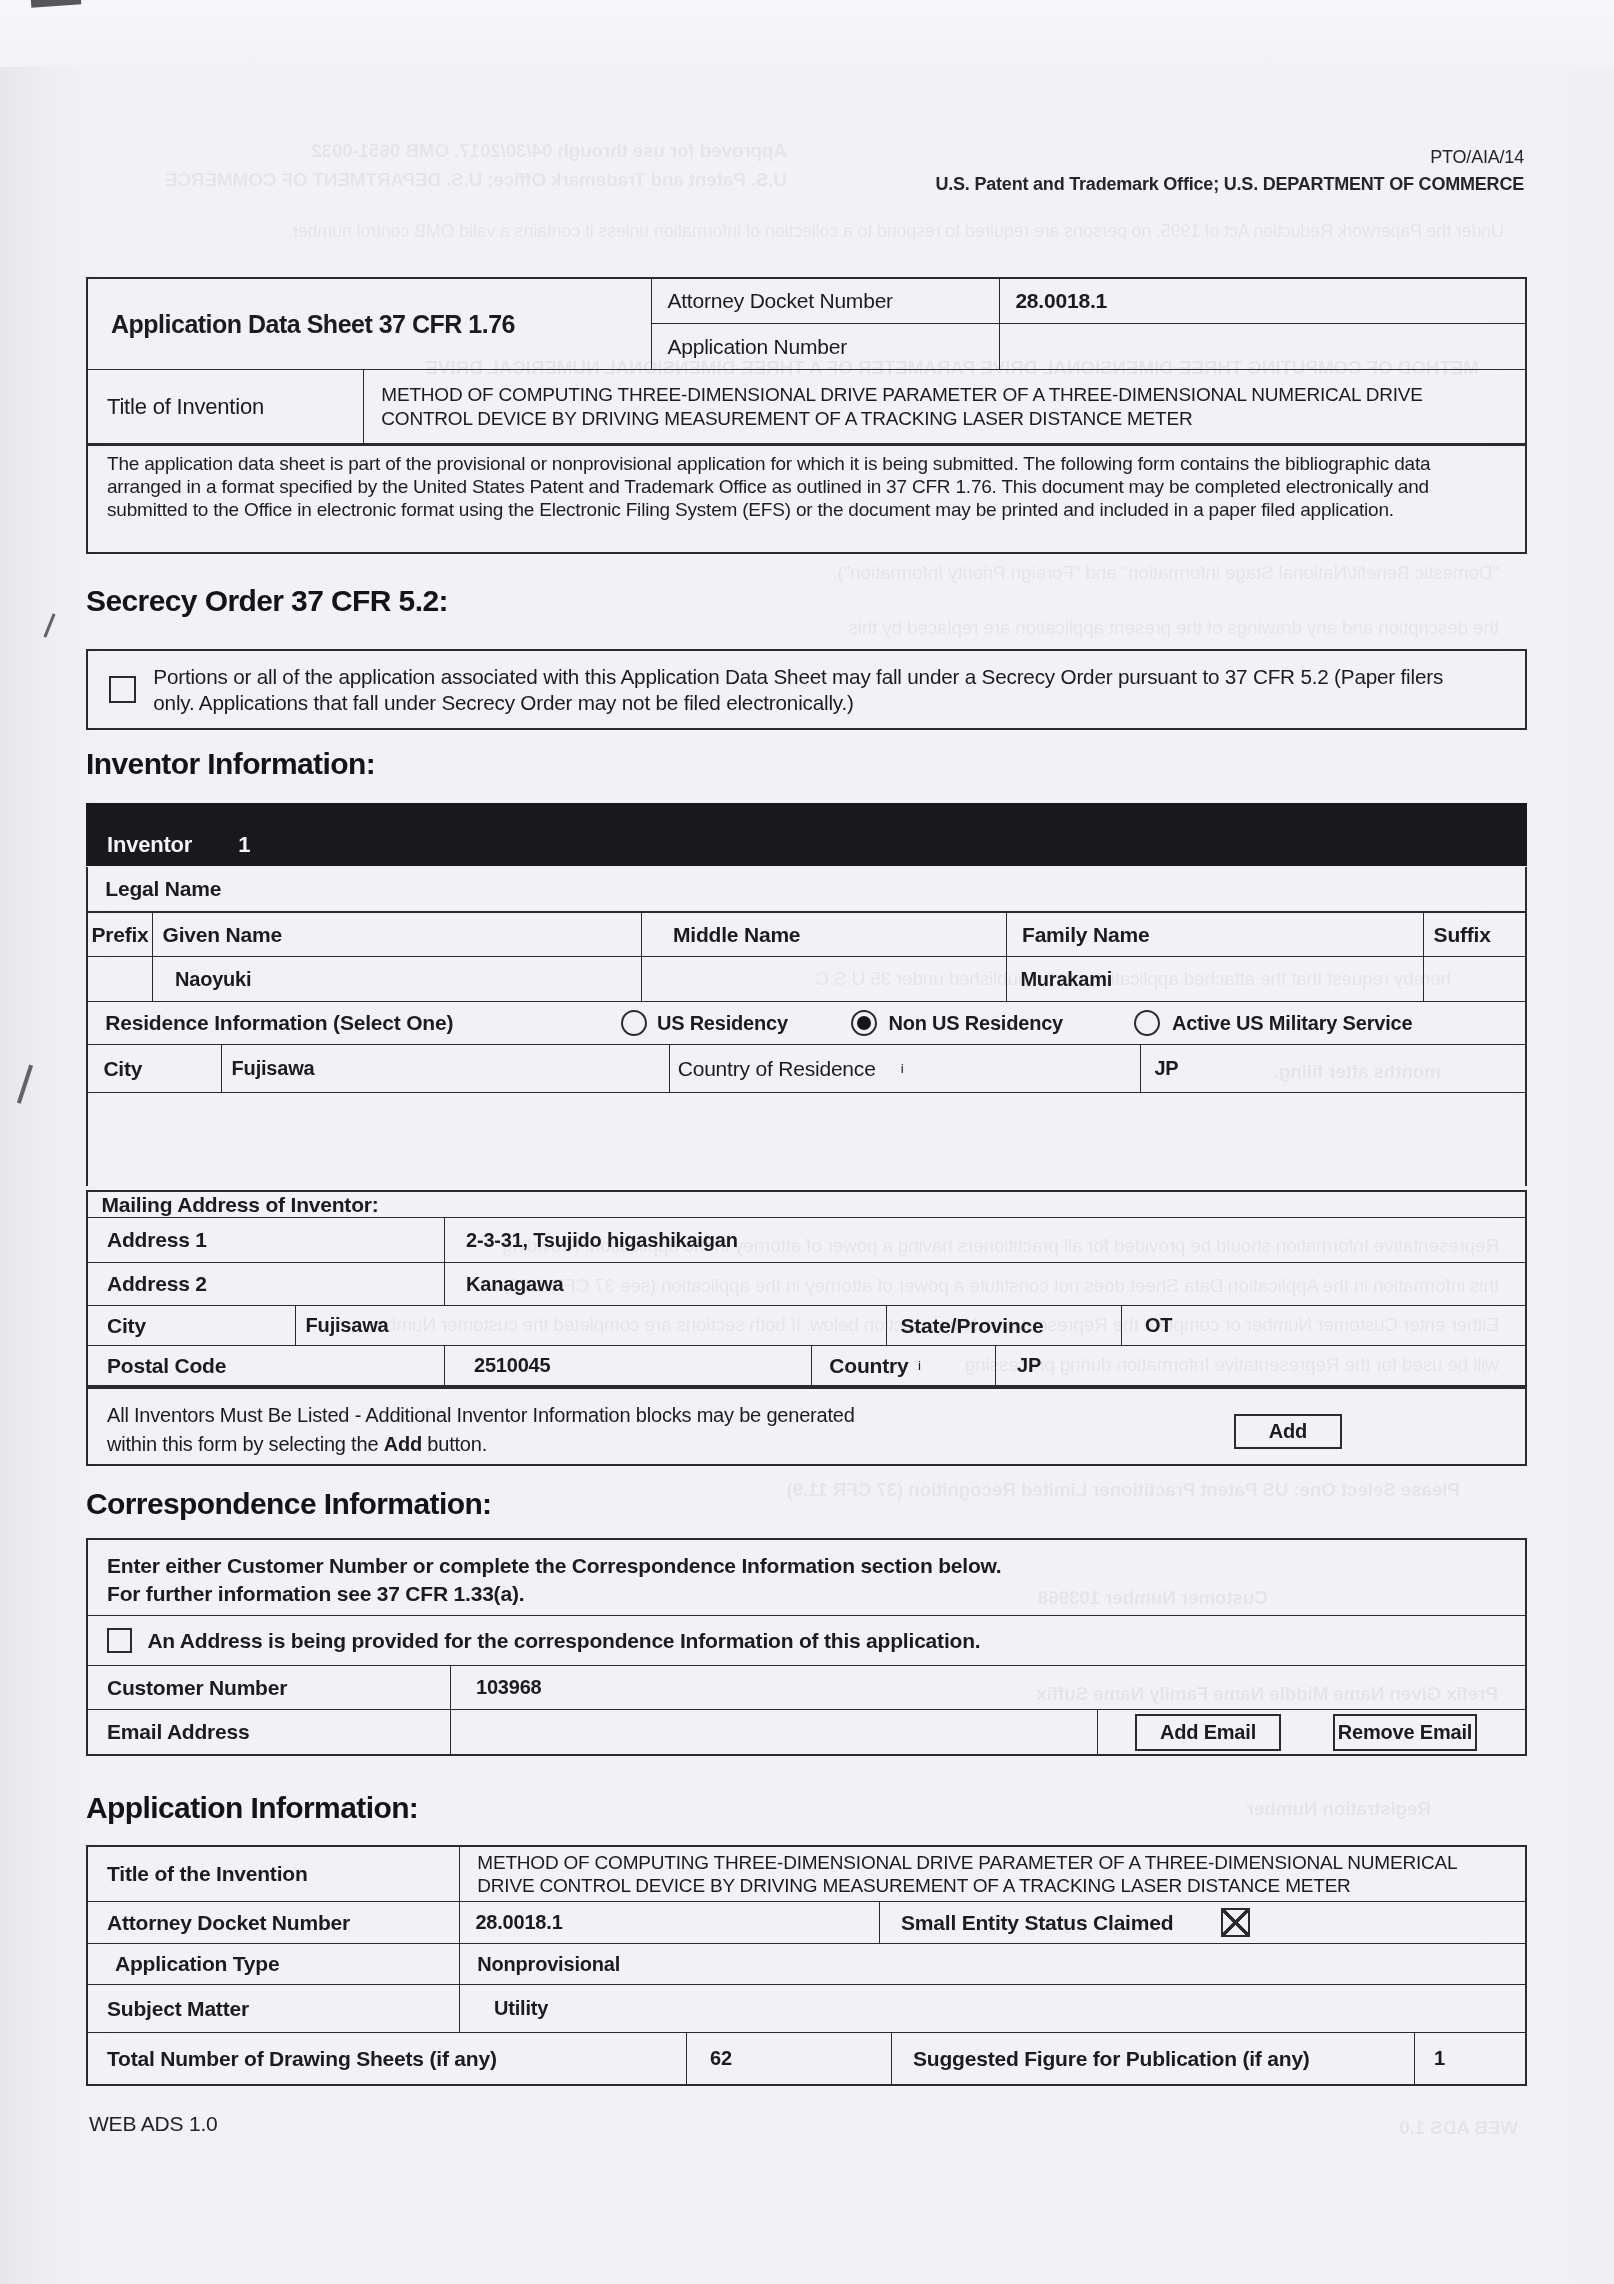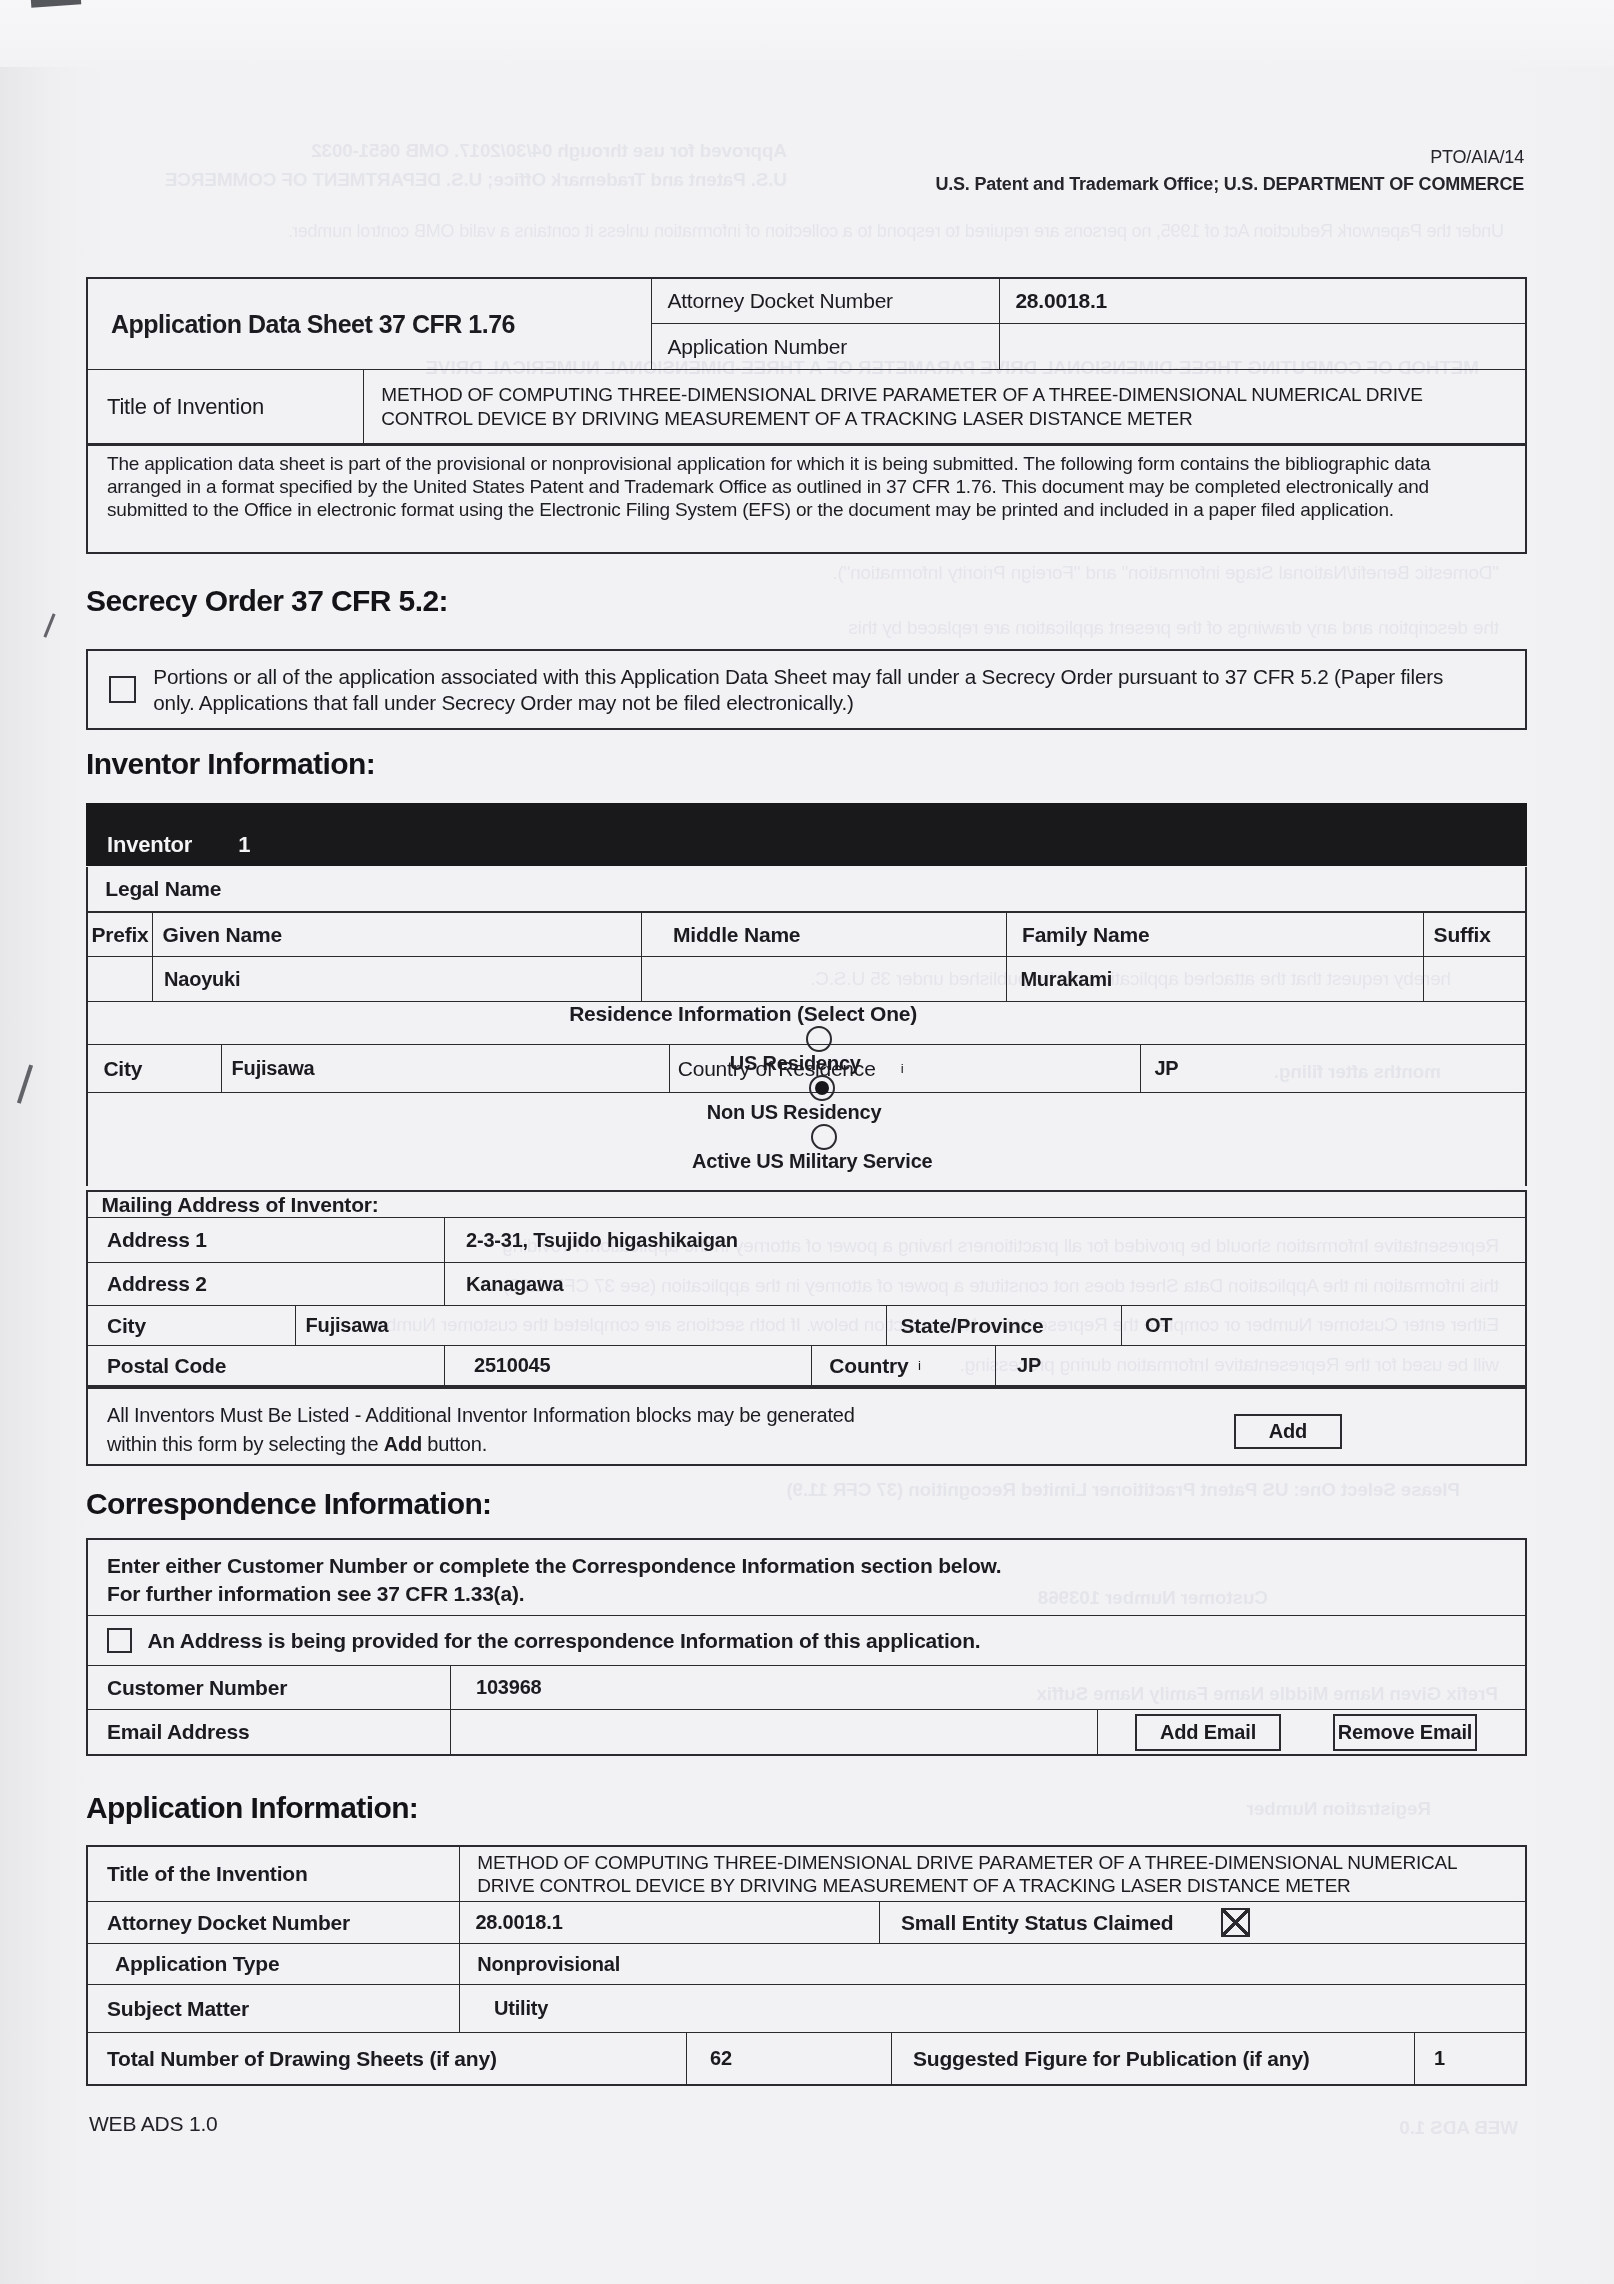--- a/index.html
+++ b/index.html
@@ -119,26 +119,26 @@
   <div class="sec box" style="top:911px;border-bottom:none;">
     <div class="row" style="height:43px;">
       <div class="cell lab" style="width:64px;justify-content:center;">Prefix</div>
       <div class="cell lab bl" style="width:489px;padding-left:9.6px;">Given Name</div>
       <div class="cell lab bl" style="width:365px;padding-left:31px;">Middle Name</div>
       <div class="cell lab bl" style="width:417px;padding-left:15px;">Family Name</div>
       <div class="cell lab bl" style="flex:1;padding-left:9.6px;">Suffix</div>
     </div>
     <div class="row bt" style="height:45px;">
       <div class="cell val" style="width:64px;"></div>
-      <div class="cell val bl" style="width:489px;padding-left:11px;">Naoyuki</div>
+      <div class="cell val bl" style="width:489px;padding-left:22px;">Naoyuki</div>
       <div class="cell val bl" style="width:365px;"></div>
       <div class="cell val bl" style="width:417px;padding-left:13.4px;">Murakami</div>
       <div class="cell val bl" style="flex:1;"></div>
     </div>
-    <div class="row bt" style="height:43px;align-items:center;flex-direction:column;">
+    <div class="row bt" style="height:43px;align-items:center;">
       <span class="lab pad" style="width:492px;">Residence Information (Select One)</span>
       <span class="radio" style="margin-left:24px;"></span>
       <span class="val" style="margin-left:9.6px;width:163px;">US Residency</span>
       <span class="radio sel" style="margin-left:31px;"></span>
       <span class="val" style="margin-left:11.5px;width:211px;">Non US Residency</span>
       <span class="radio" style="margin-left:35px;"></span>
       <span class="val" style="margin-left:11.5px;">Active US Military Service</span>
     </div>
     <div class="row bt" style="height:48px;">
       <div class="cell lab" style="width:133px;padding-left:15.4px;">City</div>

